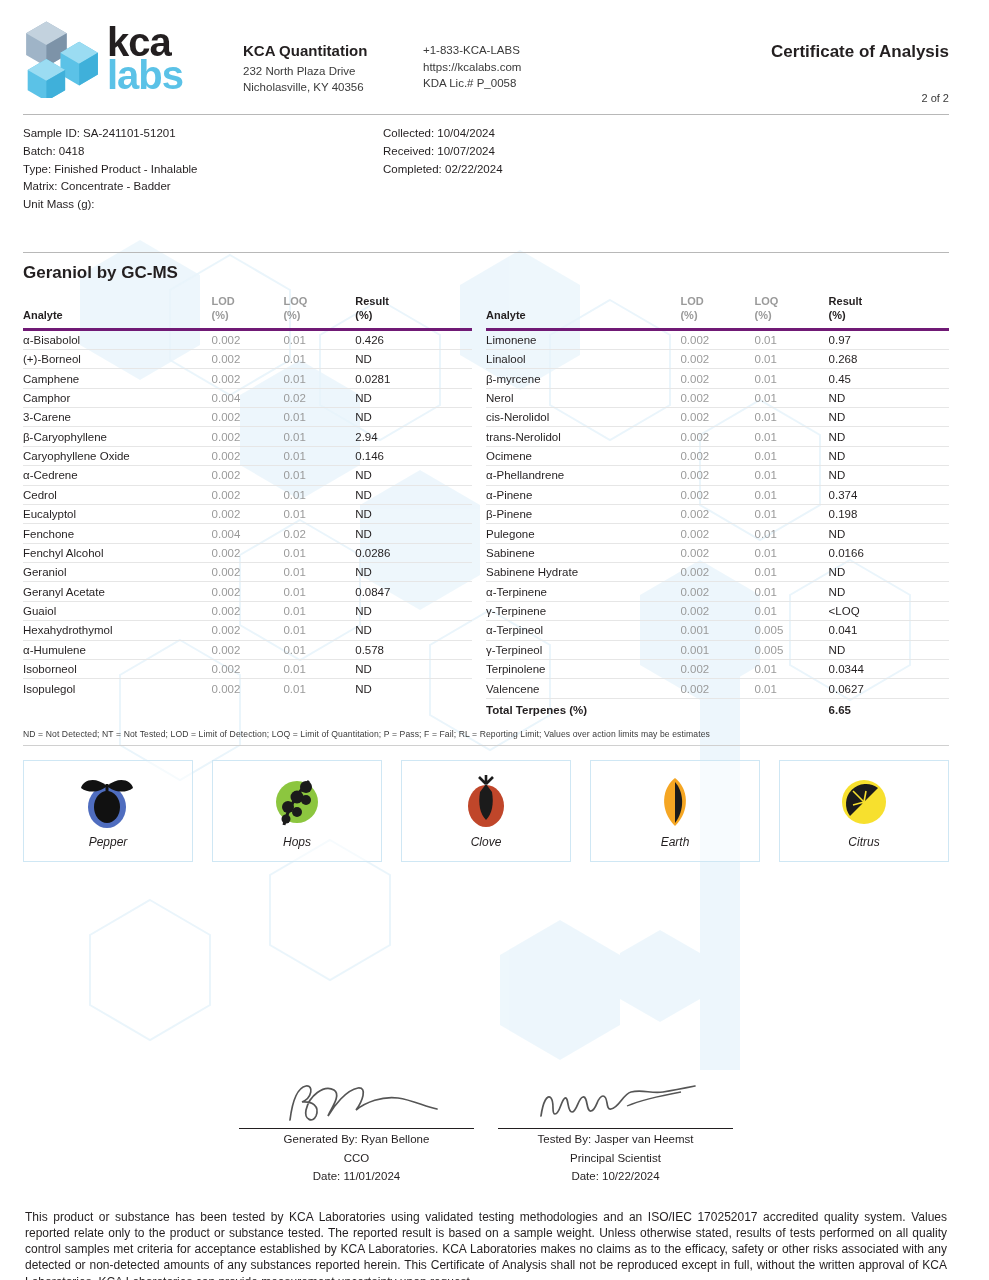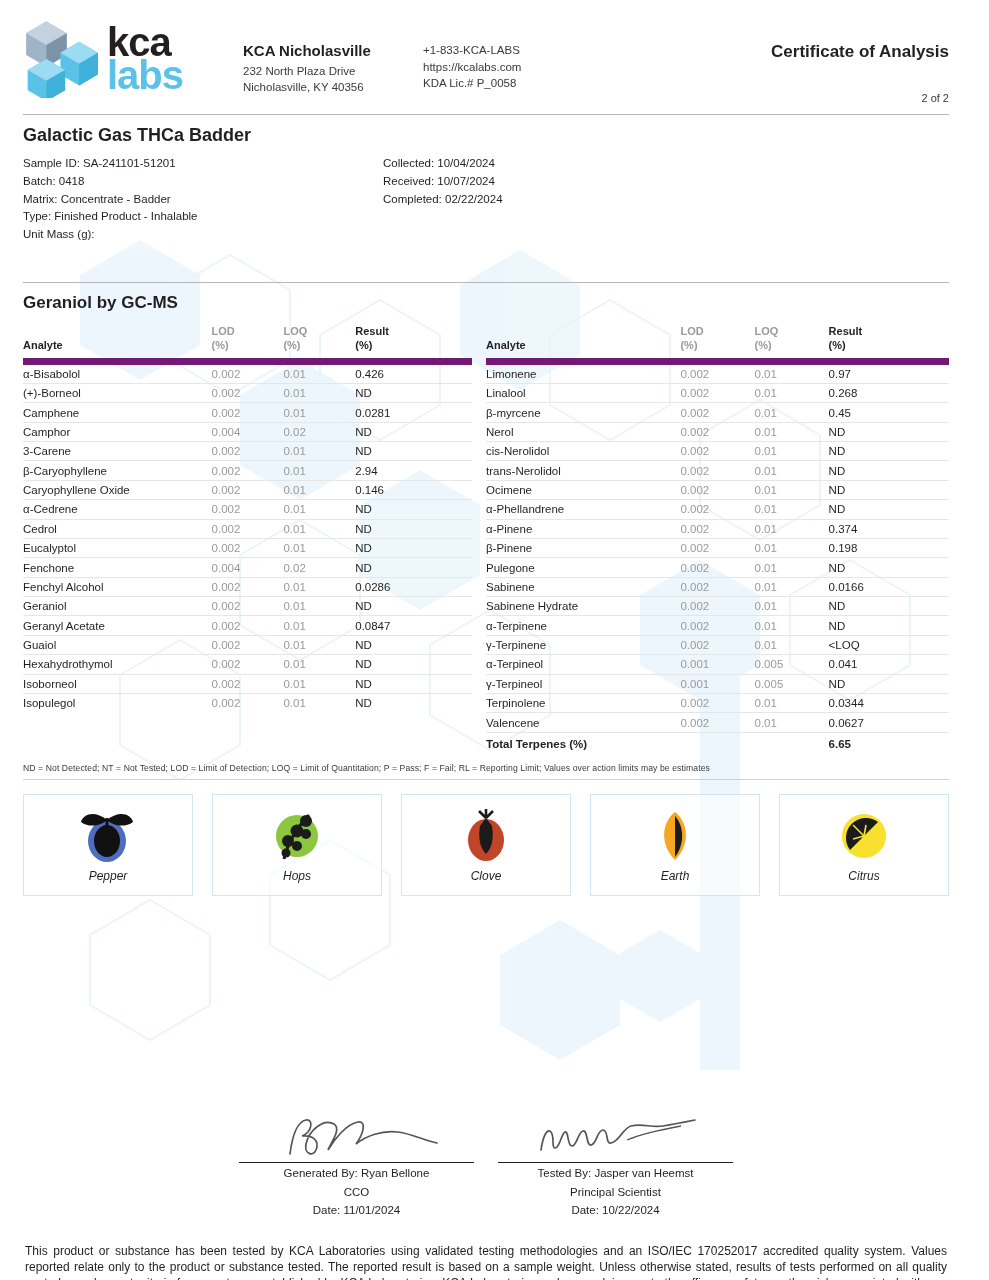--- a/index.html
+++ b/index.html
@@ -118,21 +118,21 @@
   table.terp th {
     text-align: left;
     font-size: 11px;
     font-weight: bold;
     padding: 0 0 4px 0;
     vertical-align: bottom;
     color: #231f20;
     line-height: 1.25;
   }
   table.terp th.dim { color: #9a9a9a; }
-  table.terp thead tr.head-row th { border-bottom: 7px solid #701a75; padding-bottom: 5px; }
+  table.terp thead tr.head-row th { border-bottom: 3px solid #701a75; padding-bottom: 5px; }
   table.terp td {
     padding: 3.2px 0;
     border-bottom: 1px solid #e6e6e6;
     vertical-align: middle;
   }
   table.terp tr:last-child td { border-bottom: none; }
   td.analyte { width: 42%; }
   td.lod, td.loq { width: 16%; color: #9a9a9a; }
   td.result { width: 26%; }
   th.c-analyte { width: 42%; }
@@ -236,46 +236,45 @@
         <polygon points="30,50 54,64 30,78 6,64" fill="#9bdcf2"></polygon>
         <polygon points="30,78 54,64 54,90 30,104" fill="#3fb0da"></polygon>
       </svg>
       <div class="logo-word">
         <div class="kca">kca</div>
         <div class="labs">labs</div>
       </div>
     </div>
 
     <div class="lab-info">
-      <div class="lab-name">KCA Nicholasville</div>
+      <div class="lab-name">KCA Quantitation</div>
       <div>232 North Plaza Drive</div>
       <div>Nicholasville, KY 40356</div>
     </div>
 
     <div class="contact-info">
       <div>+1-833-KCA-LABS</div>
       <div>https://kcalabs.com</div>
       <div>KDA Lic.# P_0058</div>
     </div>
 
     <div class="coa-block">
       <div class="coa-title">Certificate of Analysis</div>
       <div class="coa-page">2 of 2</div>
     </div>
   </div>
 
   <hr class="rule">
 
-  <div class="sample-title">Galactic Gas THCa Badder</div>
   <div class="sample-cols">
     <div class="sample-left">
       <div>Sample ID: SA-241101-51201</div>
       <div>Batch: 0418</div>
+      <div>Type: Finished Product - Inhalable</div>
       <div>Matrix: Concentrate - Badder</div>
-      <div>Type: Finished Product - Inhalable</div>
       <div>Unit Mass (g):</div>
     </div>
     <div class="sample-right">
       <div>Collected: 10/04/2024</div>
       <div>Received: 10/07/2024</div>
       <div>Completed: 02/22/2024</div>
     </div>
   </div>
 
   <div class="sample-space"></div>
@@ -394,20 +393,26 @@
               <td class="loq">0.01</td>
               <td class="result">ND</td>
             </tr>
           <tr>
               <td class="analyte">Hexahydrothymol</td>
               <td class="lod">0.002</td>
               <td class="loq">0.01</td>
               <td class="result">ND</td>
             </tr>
           <tr>
+              <td class="analyte">α-Humulene</td>
+              <td class="lod">0.002</td>
+              <td class="loq">0.01</td>
+              <td class="result">0.578</td>
+            </tr>
+          <tr>
               <td class="analyte">Isoborneol</td>
               <td class="lod">0.002</td>
               <td class="loq">0.01</td>
               <td class="result">ND</td>
             </tr>
           <tr>
               <td class="analyte">Isopulegol</td>
               <td class="lod">0.002</td>
               <td class="loq">0.01</td>
               <td class="result">ND</td>

